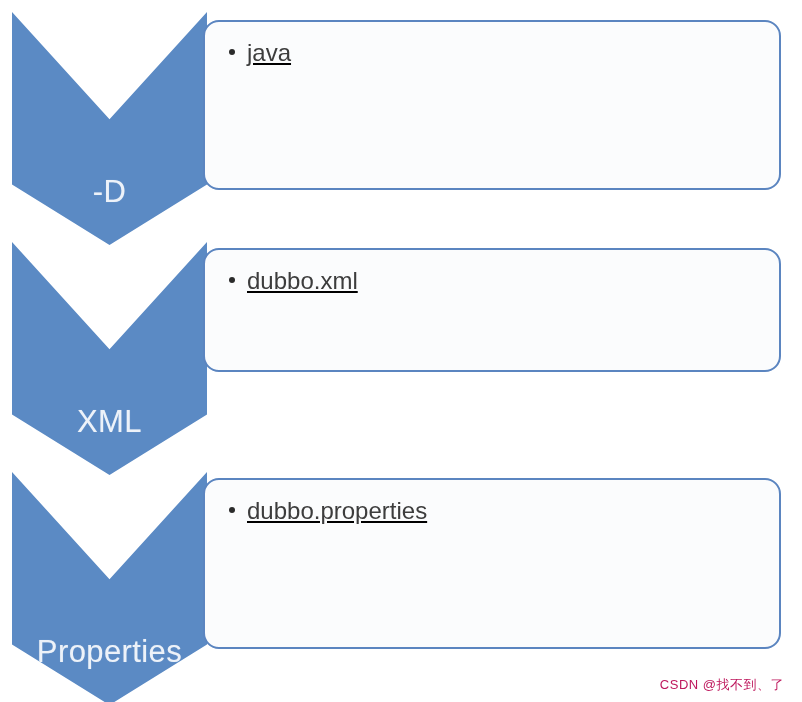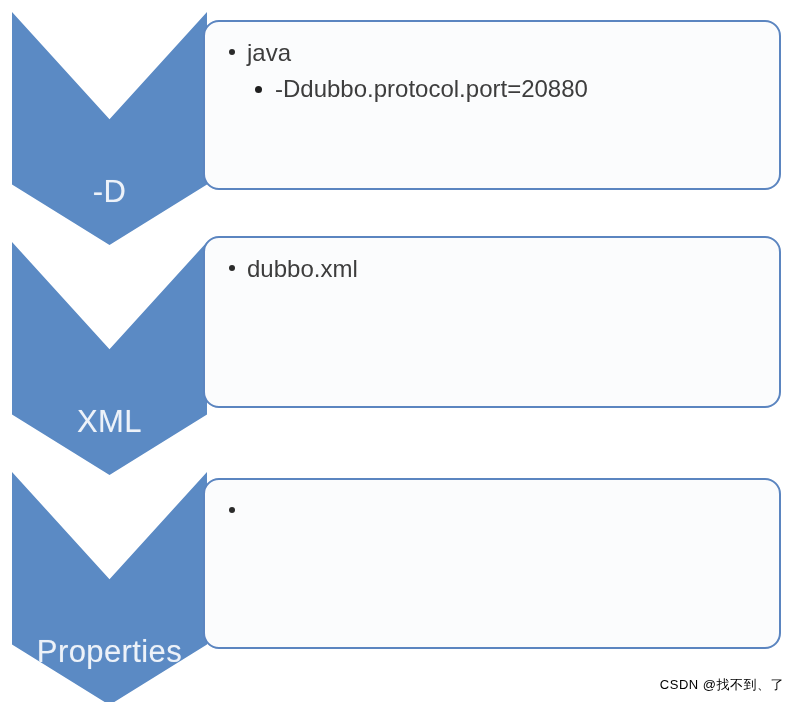--- a/index.html
+++ b/index.html
@@ -52,27 +52,28 @@
     position: absolute;
     left: 203px;
     width: 578px;
     background: #fbfcfd;
     border: 2.5px solid #5b85c0;
     border-radius: 16px;
     box-sizing: border-box;
     padding: 14px 18px 10px 18px;
   }
   #box-0 { top: 20px;  height: 170px; }
-  #box-1 { top: 236px; height: 172px; }
+  #box-1 { top: 248px; height: 124px; }
   #box-2 { top: 478px; height: 171px; }
 
   .bullet-list {
     list-style: none;
     margin: 0;
     padding: 0;
+    text-decoration: underline;
   }
   .bullet-l1 {
     position: relative;
     padding-left: 24px;
     color: #3d3d3d;
     font-size: 24px;
     line-height: 1.42;
     white-space: nowrap;
   }
   .bullet-l1 > .dot {
@@ -106,46 +107,40 @@
     border-radius: 50%;
     background: #1f1f1f;
   }
 
   
   #watermark {
     position: absolute;
     right: 18px;
     bottom: 8px;
     font-size: 13px;
-    color: #000000;
+    color: #be185d;
     letter-spacing: 0.5px;
     white-space: nowrap;
     user-select: none;
   }
 </style>
 </head>
 <body>
 
 <div id="diagram">
 
   <div class="chevron" id="chev-0">
     <span class="chevron-label">-D</span>
   </div>
 
   <div class="callout" id="box-0">
     <ul class="bullet-list">
       <li class="bullet-l1">
         <span class="dot"></span>
         <span>java</span>
-        <ul class="sub-list">
-          <li class="bullet-l2">
-            <span class="dot"></span>
-            <span>-Ddubbo.protocol.port=20880</span>
-          </li>
-        </ul>
       </li>
     </ul>
   </div>
 
   <div class="chevron" id="chev-1">
     <span class="chevron-label">XML</span>
   </div>
 
   <div class="callout" id="box-1">
     <ul class="bullet-list">
@@ -157,19 +152,20 @@
   </div>
 
   <div class="chevron" id="chev-2">
     <span class="chevron-label">Properties</span>
   </div>
 
   <div class="callout" id="box-2">
     <ul class="bullet-list">
       <li class="bullet-l1">
         <span class="dot"></span>
+        <span>dubbo.properties</span>
       </li>
     </ul>
   </div>
 
   <div id="watermark">CSDN @找不到、了</div>
 
 </div>
 
 </body></html>

